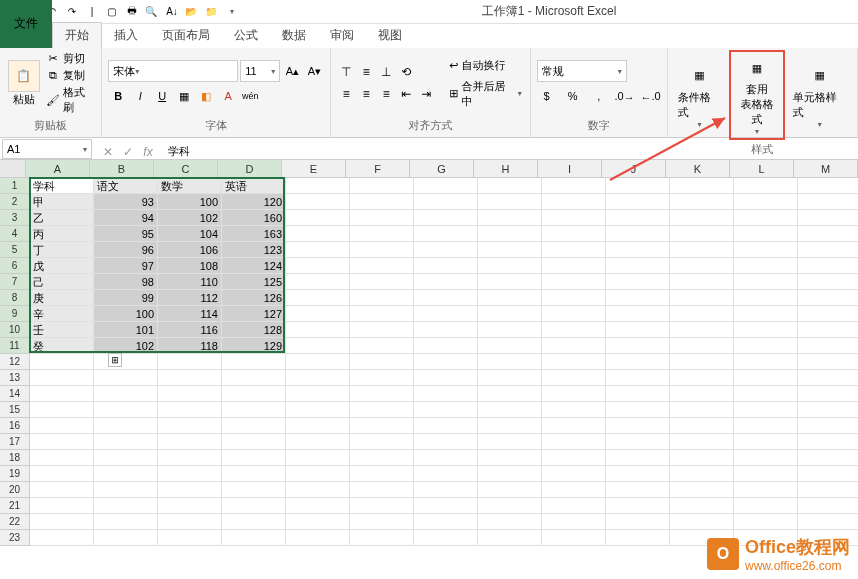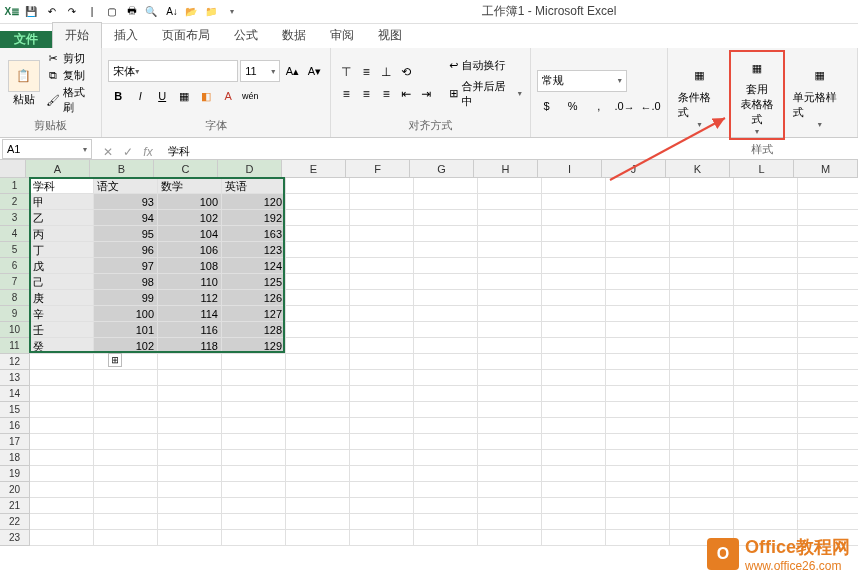--- a/index.html
+++ b/index.html
@@ -7,21 +7,21 @@
     
     
     .titlebar { height: 24px; background: #fff; display: flex; align-items: center; border-bottom: 1px solid #e0e0e0; }
     .titlebar-icons { display: flex; align-items: center; gap: 4px; padding-left: 4px; }
     .ti-icon { width: 16px; height: 16px; display: flex; align-items: center; justify-content: center; font-size: 10px; }
     .excel-logo { color: #217346; font-weight: bold; }
     .titlebar-center { flex: 1; text-align: center; color: #444; font-size: 12px; }
     
     
     .menutabs { height: 24px; background: #fff; display: flex; align-items: flex-end; }
-    .file-tab { background: #217346; color: #86efac; padding: 0 14px; font-size: 12px; font-weight: bold; }
+    .file-tab { background: #217346; color: #000000; padding: 16px 14px; font-size: 12px; }
     .menu-tab { padding: 4px 12px; color: #444; font-size: 12px; cursor: pointer; }
     .menu-tab.active { background: #f5f5f5; border-top: 1px solid #ccc; border-left: 1px solid #ccc; border-right: 1px solid #ccc; }
     
     
     .ribbon { height: 90px; background: #f5f5f5; border-bottom: 1px solid #ccc; display: flex; position: relative; }
     .ribbon-group { border-right: 1px solid #ddd; padding: 2px 6px; display: flex; flex-direction: column; justify-content: space-between; }
     .rg-content { flex: 1; display: flex; align-items: center; gap: 4px; }
     .rg-label { text-align: center; font-size: 11px; color: #666; padding: 2px 0; }
     
     .clipboard-left { display: flex; flex-direction: column; align-items: center; padding: 2px; }
@@ -222,20 +222,21 @@
           </div>
         <div class="num-btns">
           <div class="btn">$</div>
           <div class="btn">%</div>
           <div class="btn">,</div>
           <div class="btn">.0→</div>
           <div class="btn">←.0</div>
         </div>
       </div>
     </div>
+    <div class="rg-label">数字</div>
   </div>
 
   <div class="ribbon-group">
     <div class="rg-content styles-group">
       <div class="style-btn">
         <div class="style-icon">▦</div>
         <div>条件格式</div>
         <span class="dropdown-arrow">▾</span>
       </div>
       <div class="style-btn highlight">
@@ -341,21 +342,21 @@
           <div class="cell txt"></div>
           <div class="cell txt"></div>
           <div class="cell txt"></div>
           <div class="cell txt"></div>
           <div class="cell txt"></div>
         </div>
         <div class="cell-row">
           <div class="cell txt selected-header">乙</div>
           <div class="cell num selected">94</div>
           <div class="cell num selected">102</div>
-          <div class="cell num selected">192</div>
+          <div class="cell num selected">160</div>
           <div class="cell txt"></div>
           <div class="cell txt"></div>
           <div class="cell txt"></div>
           <div class="cell txt"></div>
           <div class="cell txt"></div>
           <div class="cell txt"></div>
           <div class="cell txt"></div>
           <div class="cell txt"></div>
           <div class="cell txt"></div>
         </div>

